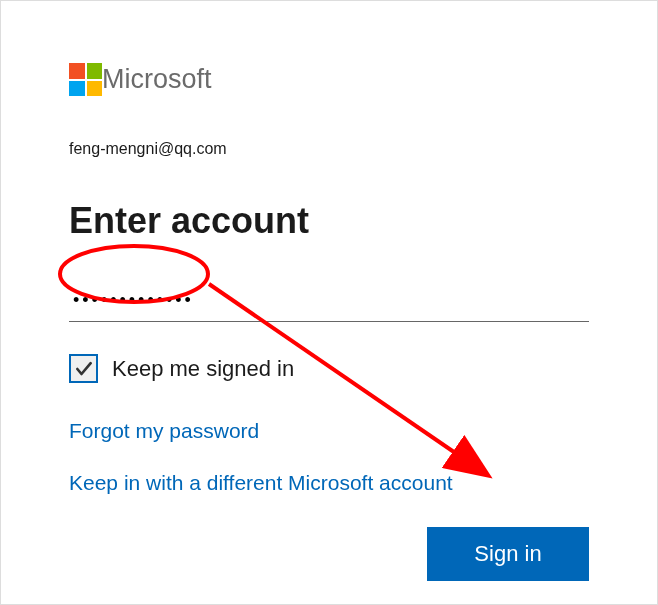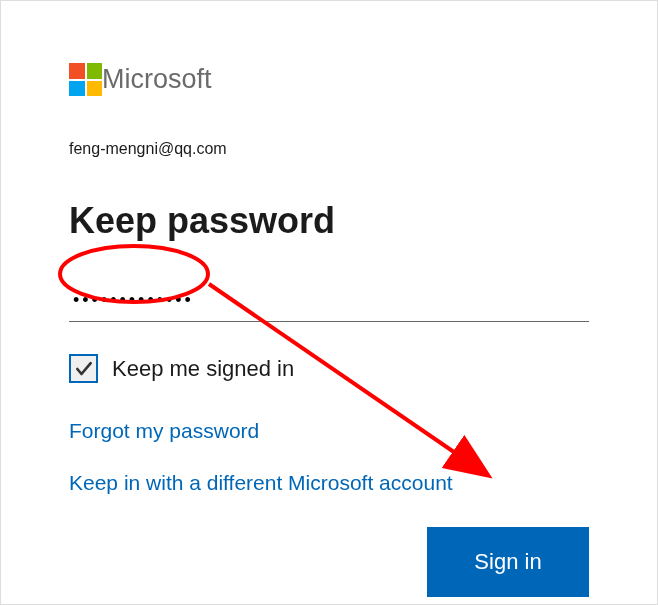--- a/index.html
+++ b/index.html
@@ -100,21 +100,21 @@
     .button-row {
       display: flex;
       justify-content: flex-end;
       margin-top: 32px;
     }
     .signin-btn {
       background: #0067b8;
       color: #fff;
       border: none;
       font-size: 22px;
-      padding: 22px 0;
+      padding: 14px 0;
       width: 162px;
       text-align: center;
       cursor: pointer;
       font-family: inherit;
     }
     .annotation-layer {
       position: absolute;
       top: 0;
       left: 0;
       width: 100%;
@@ -132,21 +132,21 @@
       <div></div>
         <div></div>
         <div></div>
         <div></div>
     </div>
     <span class="ms-word">Microsoft</span>
   </div>
 
   <div class="email">feng-mengni@qq.com</div>
 
-  <h1 class="title">Keep password</h1>
+  <h1 class="title">Enter account</h1>
 
   <input type="password" class="password-field" value="•••••••••••••" style="">
 
   <div class="checkbox-row">
     <div class="checkbox">
       <svg viewBox="0 0 24 24">
         <path d="M4 12 L9 18 L20 5" stroke="#333" stroke-width="3.2" fill="none" stroke-linecap="round" stroke-linejoin="round"></path>
       </svg>
     </div>
     <span class="checkbox-label">Keep me signed in</span>

